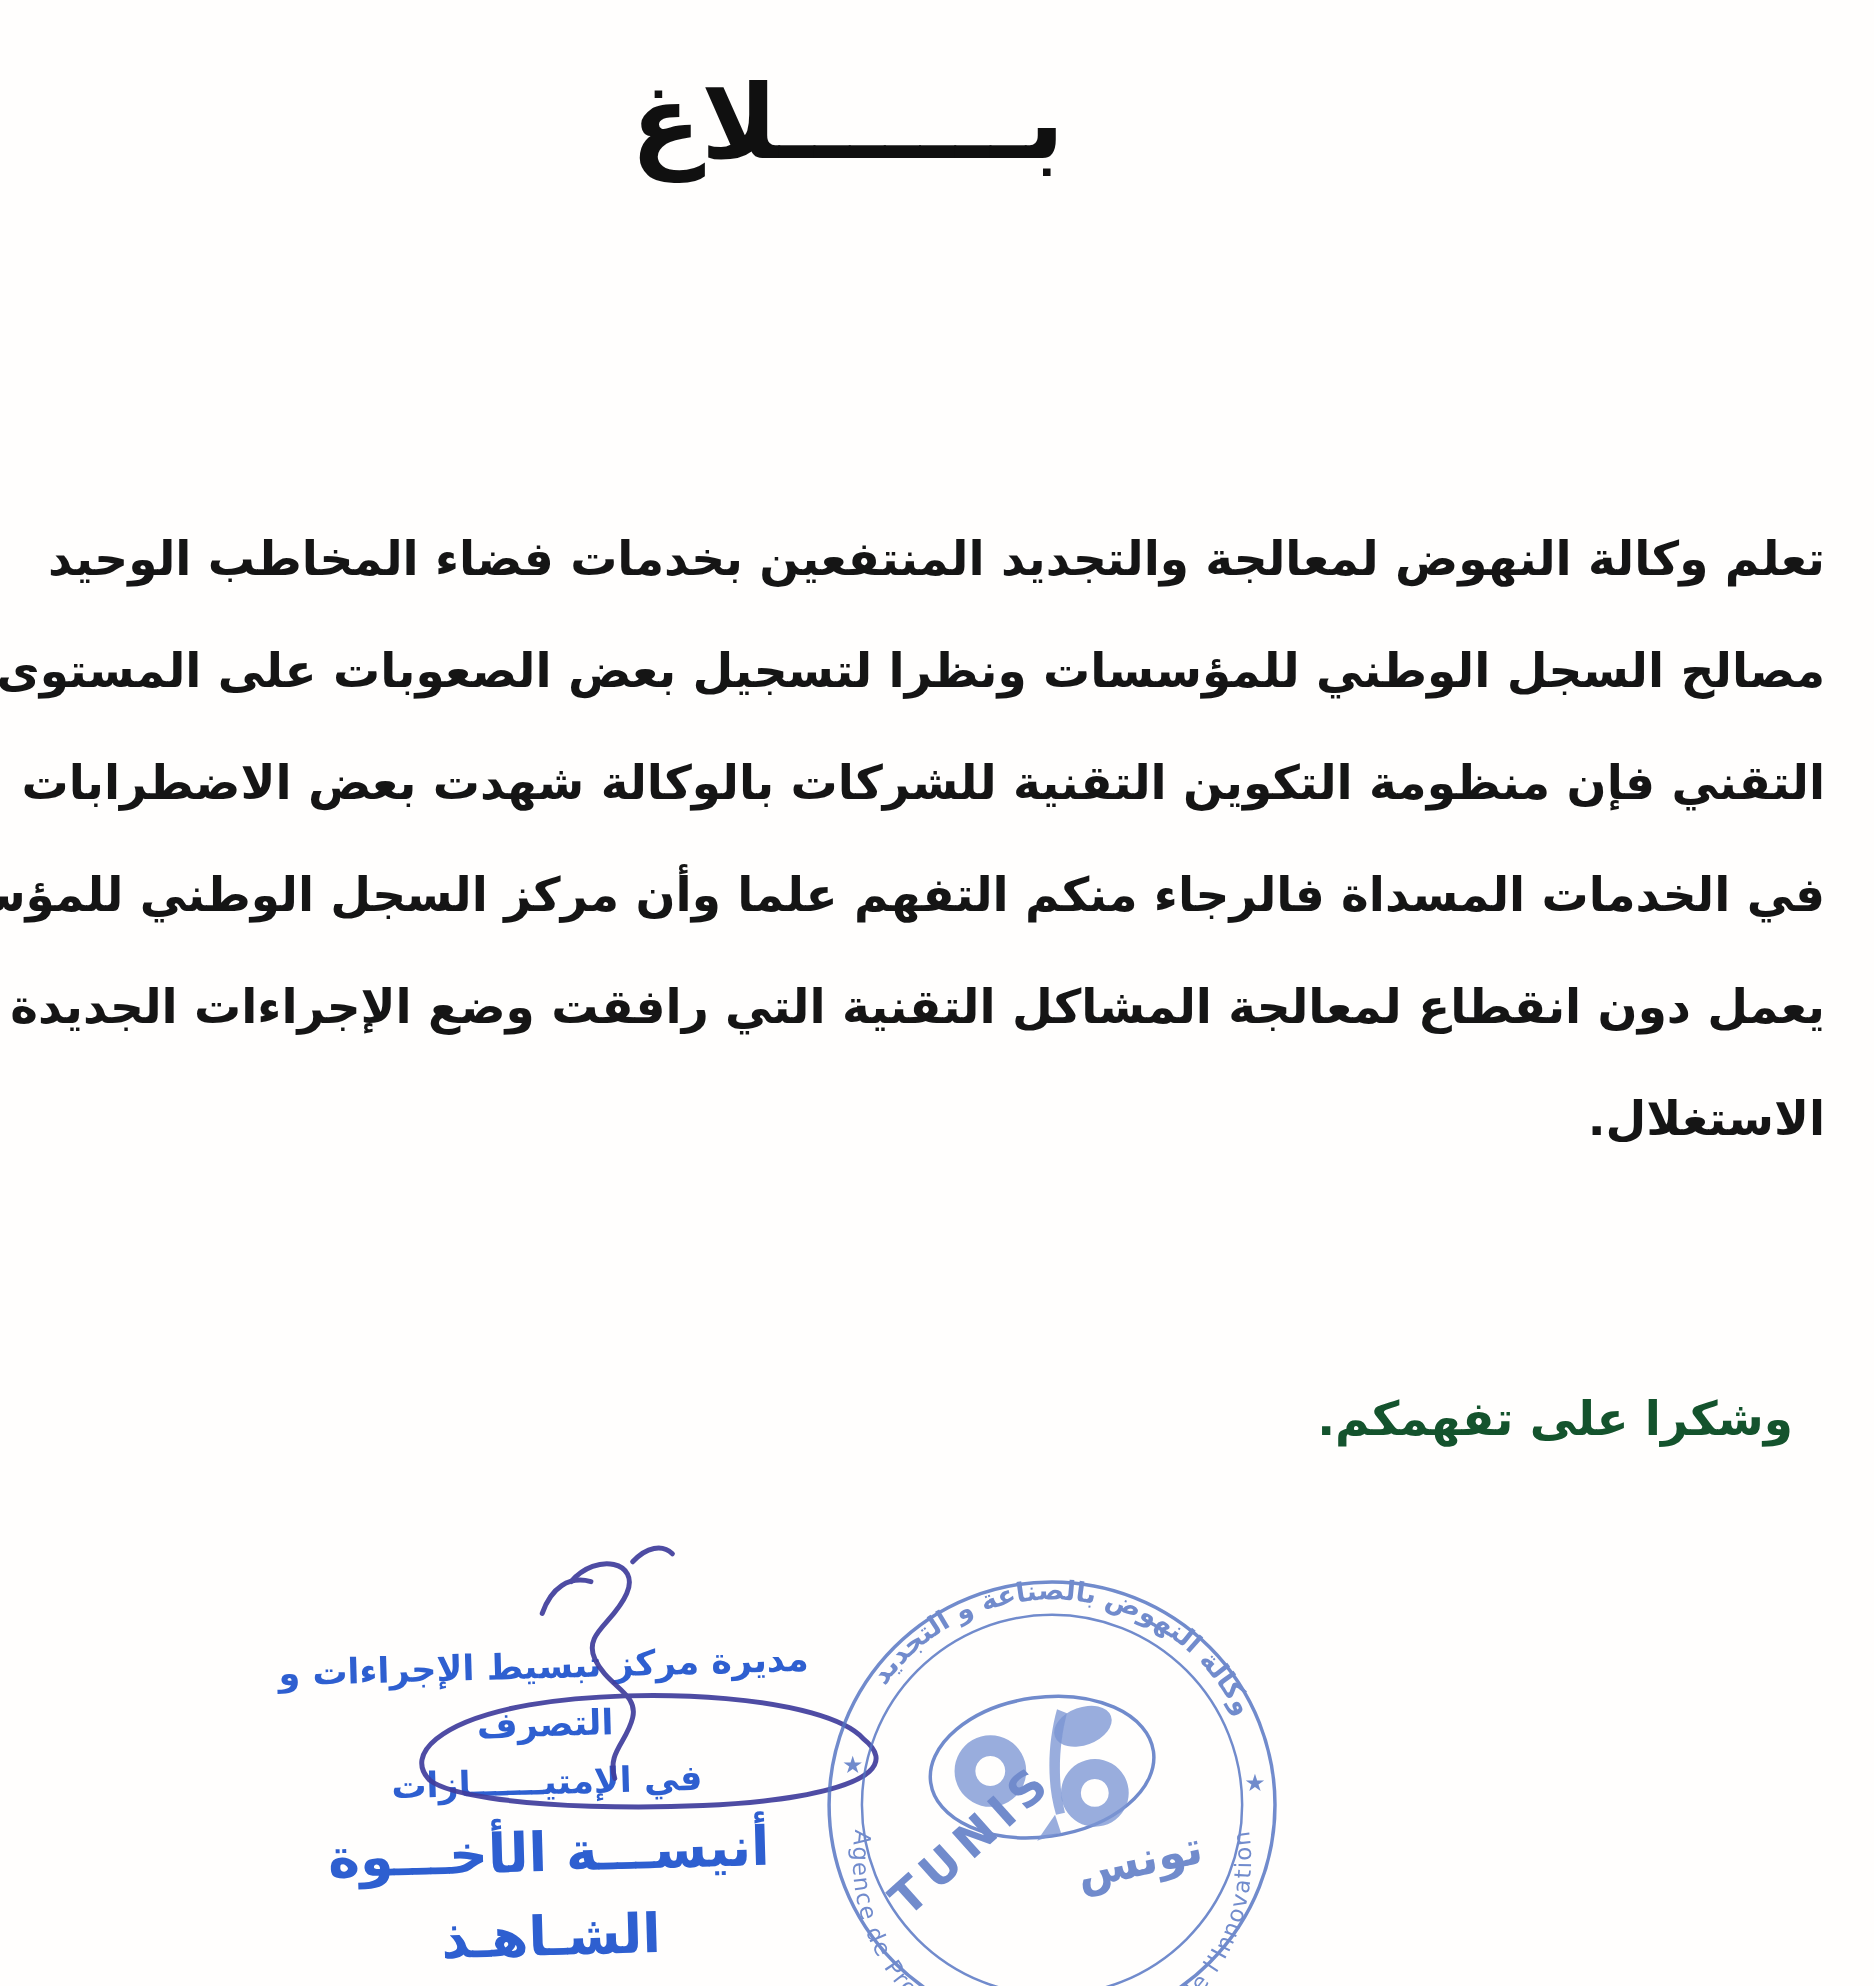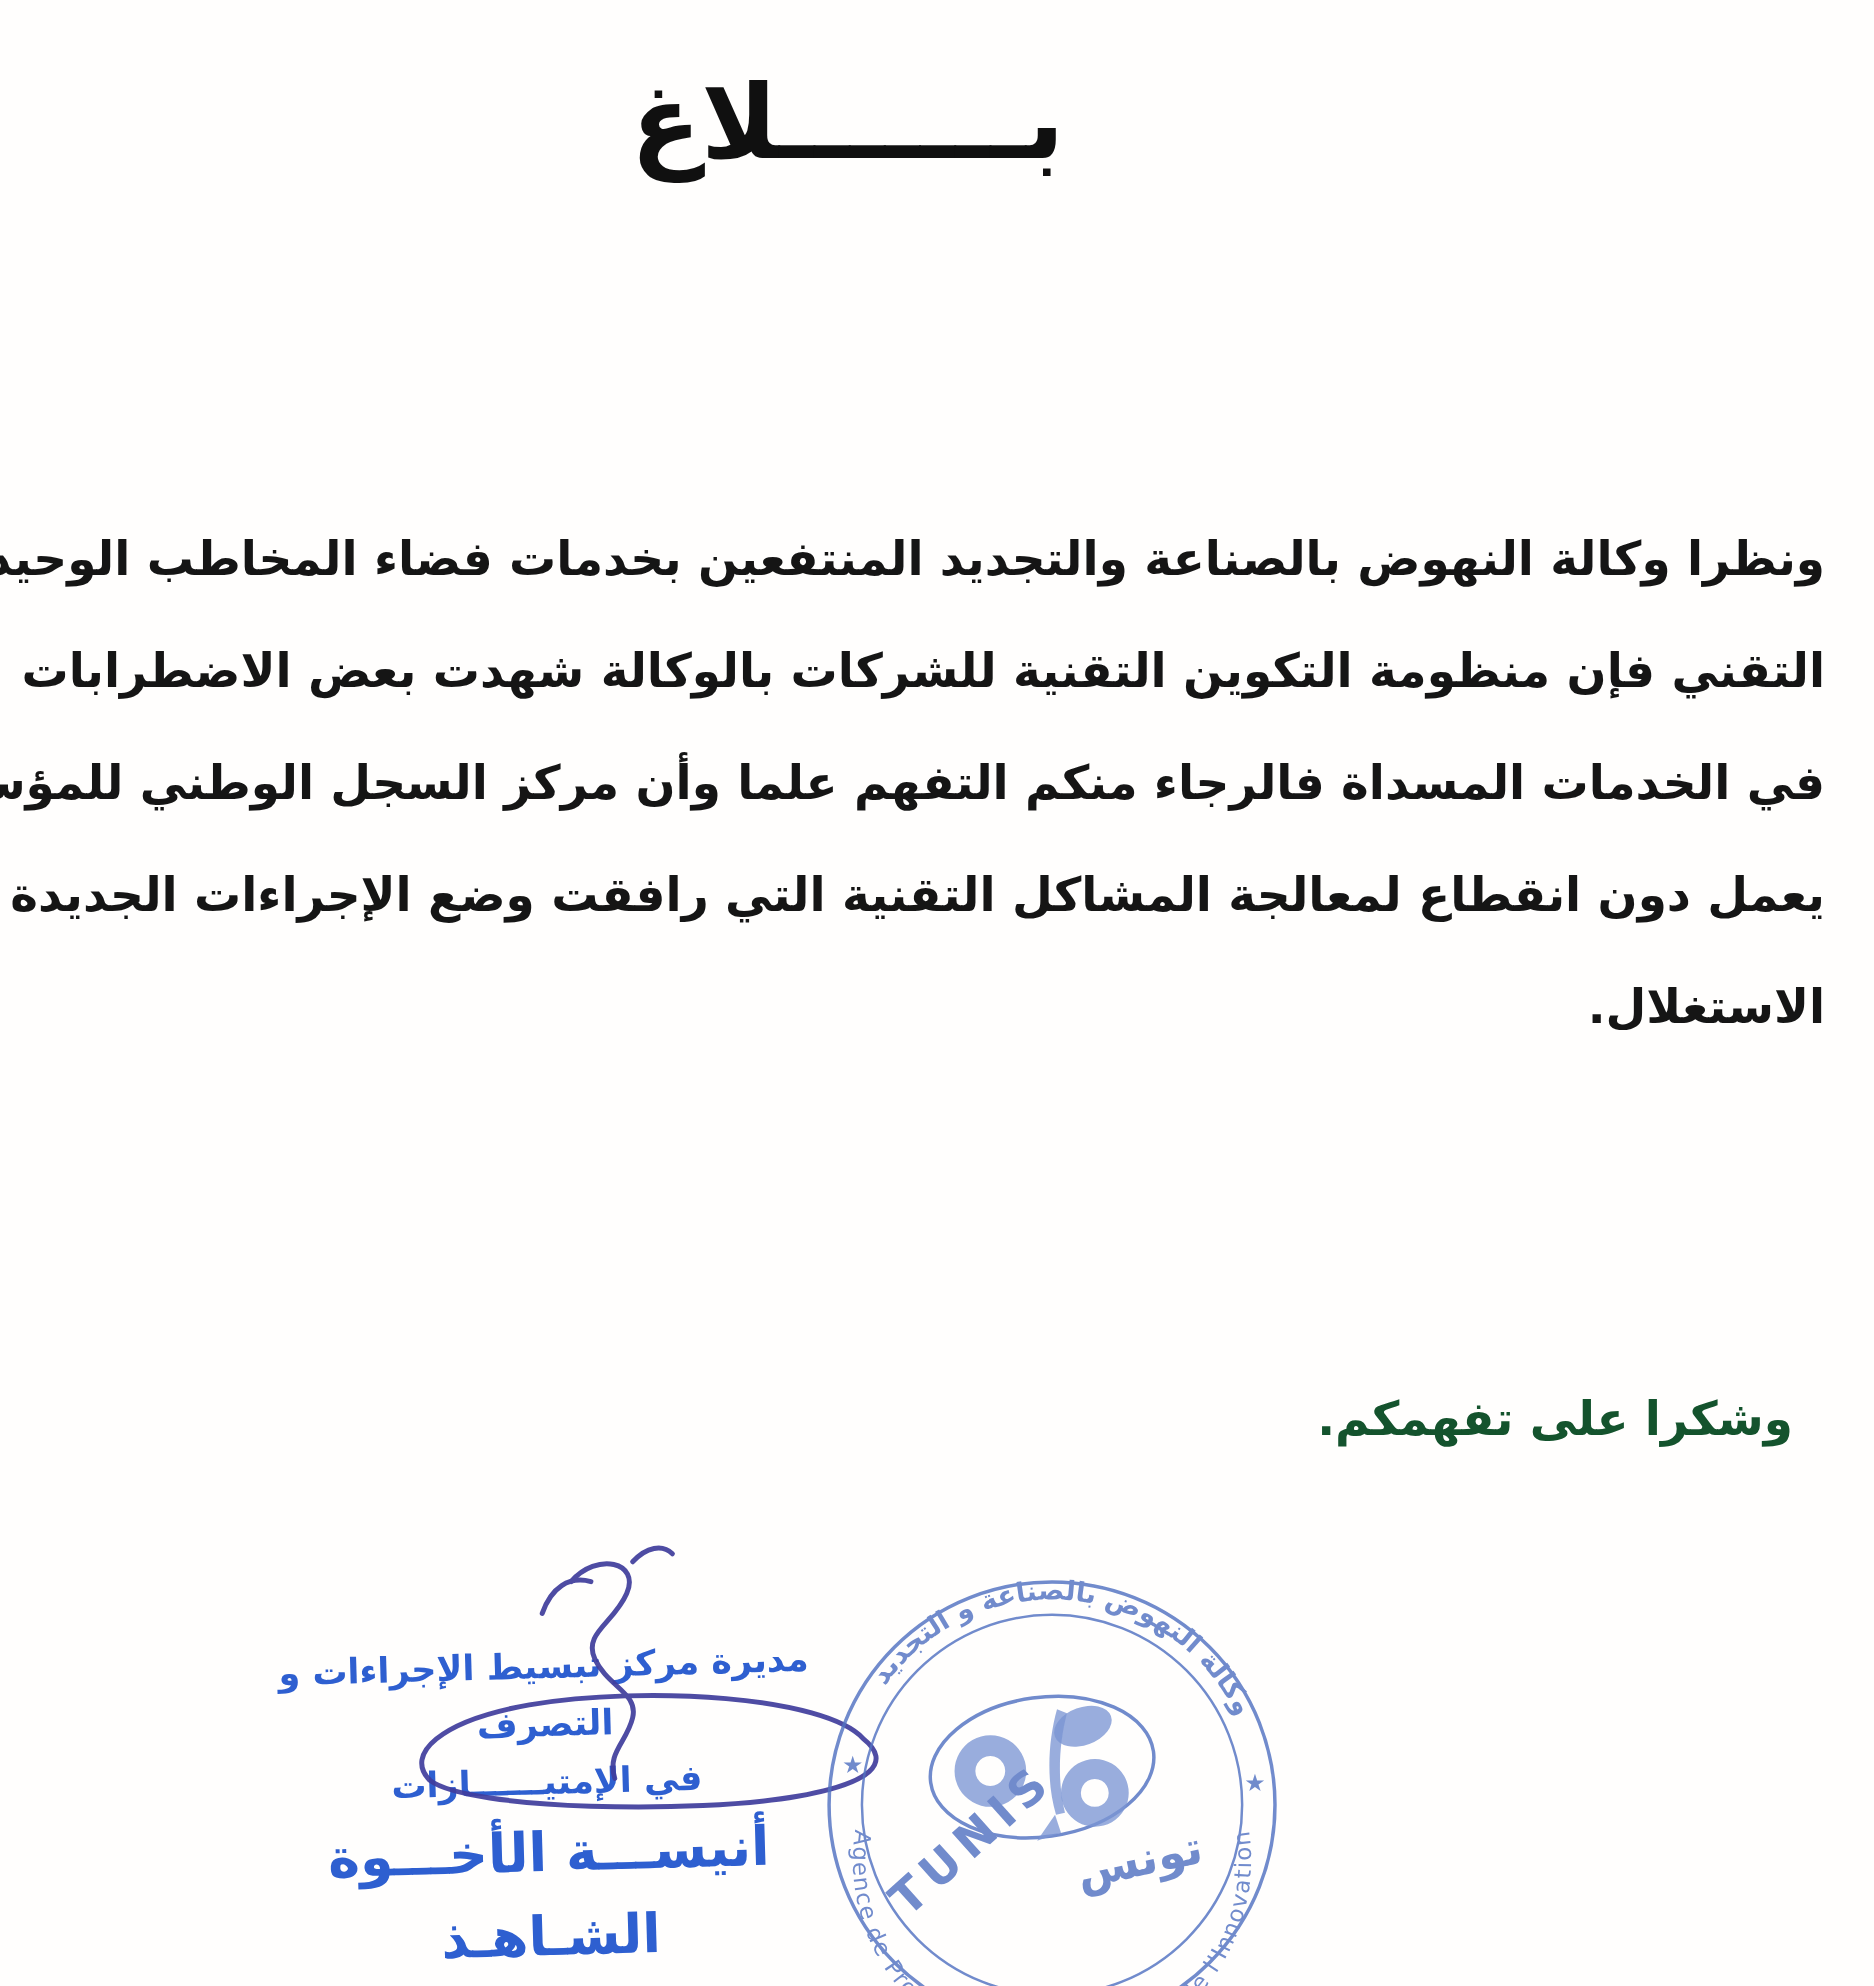--- a/index.html
+++ b/index.html
@@ -57,21 +57,22 @@
   .stamp-text{fill:#5272c2;font-family:"DejaVu Sans",sans-serif;}
 </style>
 </head>
 <body>
 
 <div class="page">
 
   <div class="doc-title">بـــــــلاغ</div>
 
   <div class="doc-body">
-    <div class="bline">ونظرا وكالة النهوض بالصناعة والتجديد المنتفعين بخدمات فضاء المخاطب الوحيد</div>
+    <div class="bline">تعلم وكالة النهوض لمعالجة والتجديد المنتفعين بخدمات فضاء المخاطب الوحيد</div>
+    <div class="bline">مصالح السجل الوطني للمؤسسات ونظرا لتسجيل بعض الصعوبات على المستوى</div>
     <div class="bline">التقني فإن منظومة التكوين التقنية للشركات بالوكالة شهدت بعض الاضطرابات</div>
     <div class="bline">في الخدمات المسداة فالرجاء منكم التفهم علما وأن مركز السجل الوطني للمؤسسات</div>
     <div class="bline">يعمل دون انقطاع لمعالجة المشاكل التقنية التي رافقت وضع الإجراءات الجديدة حيز</div>
     <div class="bline last">الاستغلال.</div>
   </div>
 
   <div class="doc-closing">وشكرا على تفهمكم.</div>
 
   <div class="sig-stamp">
     <div class="s1">مديرة مركز تبسيط الإجراءات و التصرف</div>

